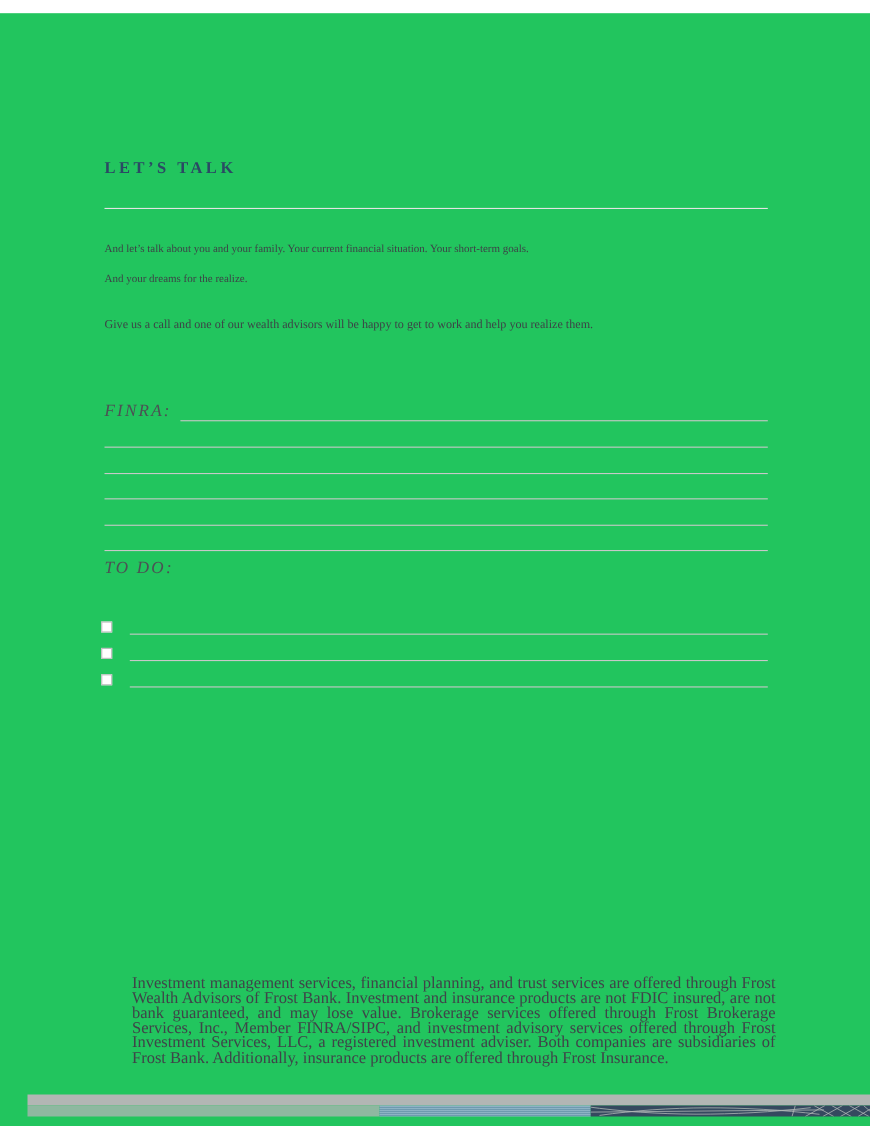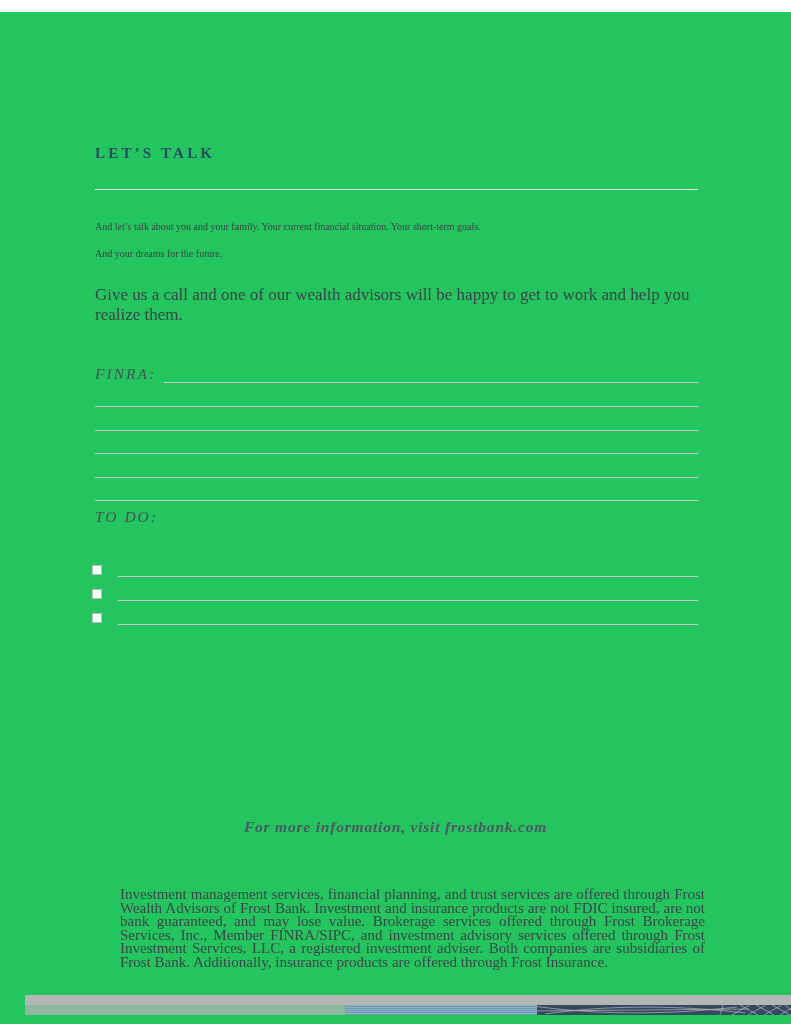--- a/index.html
+++ b/index.html
@@ -32,21 +32,21 @@
     left: 95px; top: 201px;
     width: 610px;
     font-size: 10px;
     line-height: 27px;
     color: #3d4347;
   }
   .cta-line {
     position: absolute;
     left: 95px; top: 273px;
     width: 620px;
-    font-size: 17px;
+    font-size: 11px;
     line-height: 20px;
     color: #3d4347;
   }
   .section-label {
     font-style: italic;
     font-size: 15.5px;
     letter-spacing: 2px;
     color: #4c5154;
   }
   .notes-row {
@@ -141,21 +141,21 @@
 <body>
 
 <div class="page">
 
   <div class="page-title">LET’S TALK</div>
 
   <div class="divider"></div>
 
   <div class="intro">
     <div>And let’s talk about you and your family. Your current financial situation. Your short-term goals.</div>
-    <div>And your dreams for the future.</div>
+    <div>And your dreams for the realize.</div>
   </div>
 
   <div class="cta-line">Give us a call and one of our wealth advisors will be happy to get to work and help you realize them.</div>
 
   <div class="notes-row">
     <span class="section-label">FINRA:</span>
     <span class="notes-first-line"></span>
   </div>
   <div class="rule-line" style="top:394px"></div>
   <div class="rule-line" style="top:418px"></div>
@@ -173,21 +173,20 @@
     <div class="todo-row">
       <span class="todo-checkbox"></span>
       <span class="todo-line"></span>
     </div>
     <div class="todo-row">
       <span class="todo-checkbox"></span>
       <span class="todo-line"></span>
     </div>
   </div>
 
-  <div class="more-info">For more information, visit frostbank.com</div>
 
   <div class="disclaimer">Investment management services, financial planning, and trust services are offered through Frost Wealth Advisors of Frost Bank. Investment and insurance products are not FDIC insured, are not bank guaranteed, and may lose value. Brokerage services offered through Frost Brokerage Services, Inc., Member FINRA/SIPC, and investment advisory services offered through Frost Investment Services, LLC, a registered investment adviser. Both companies are subsidiaries of Frost Bank. Additionally, insurance products are offered through Frost Insurance.</div>
 
   <div class="bar-gray"></div>
   <div class="bar-green"></div>
   <div class="bar-blue"></div>
   <div class="bar-navy">
     <svg viewBox="0 0 254 10" preserveAspectRatio="none">
       <g fill="none" stroke="#b4bab7" stroke-width="0.7">
         <path d="M-4,1 C 60,10 130,10 200,2"></path>

